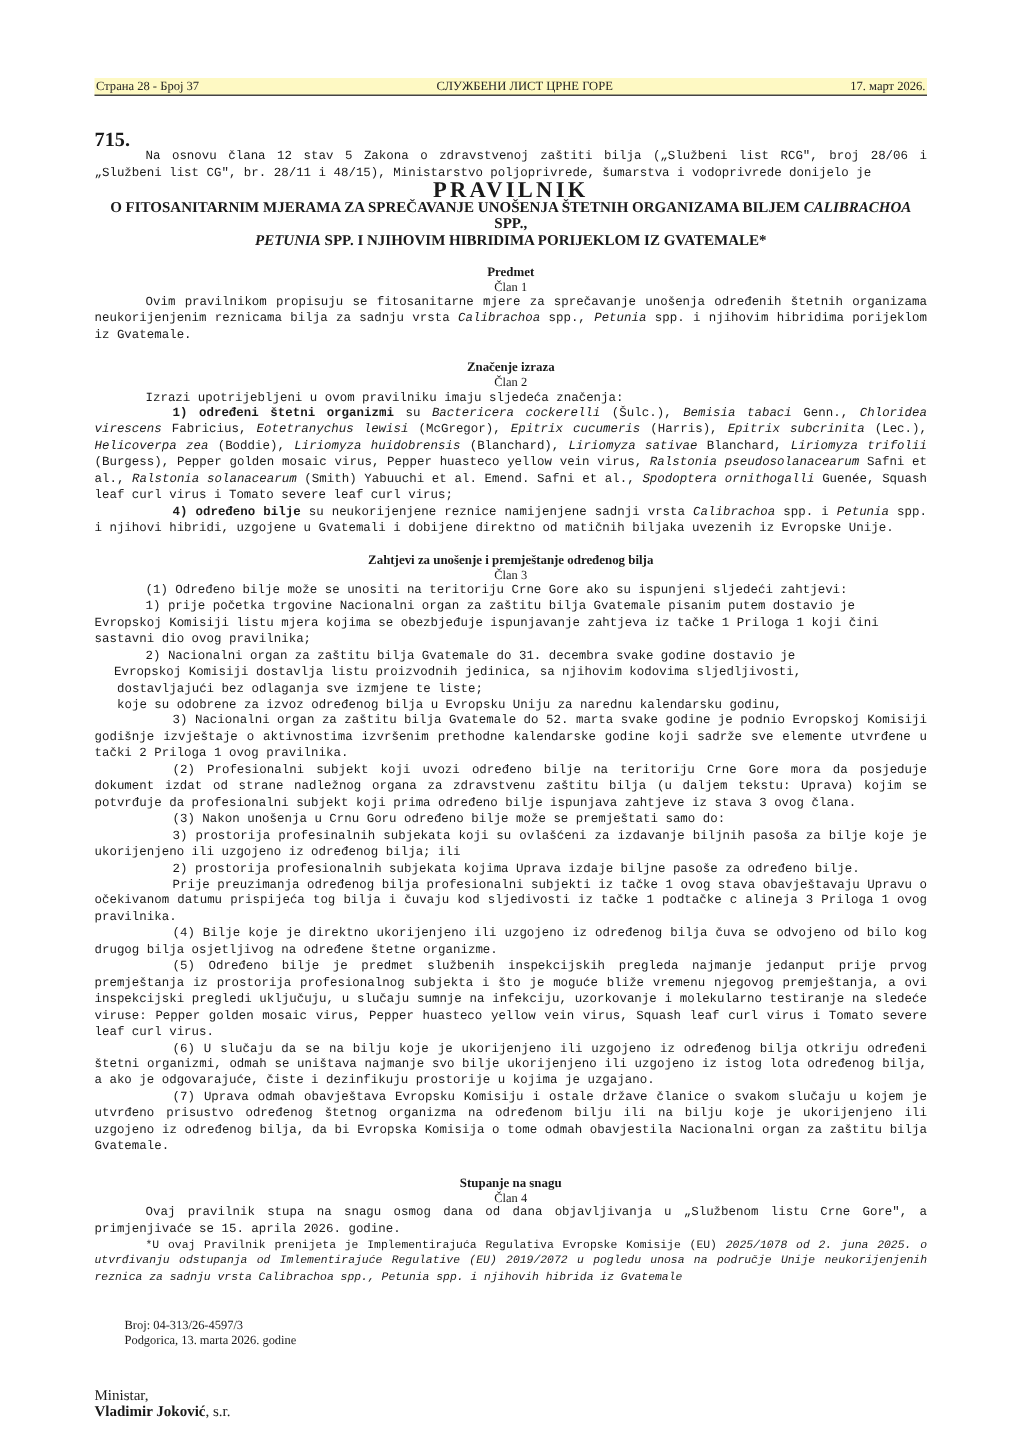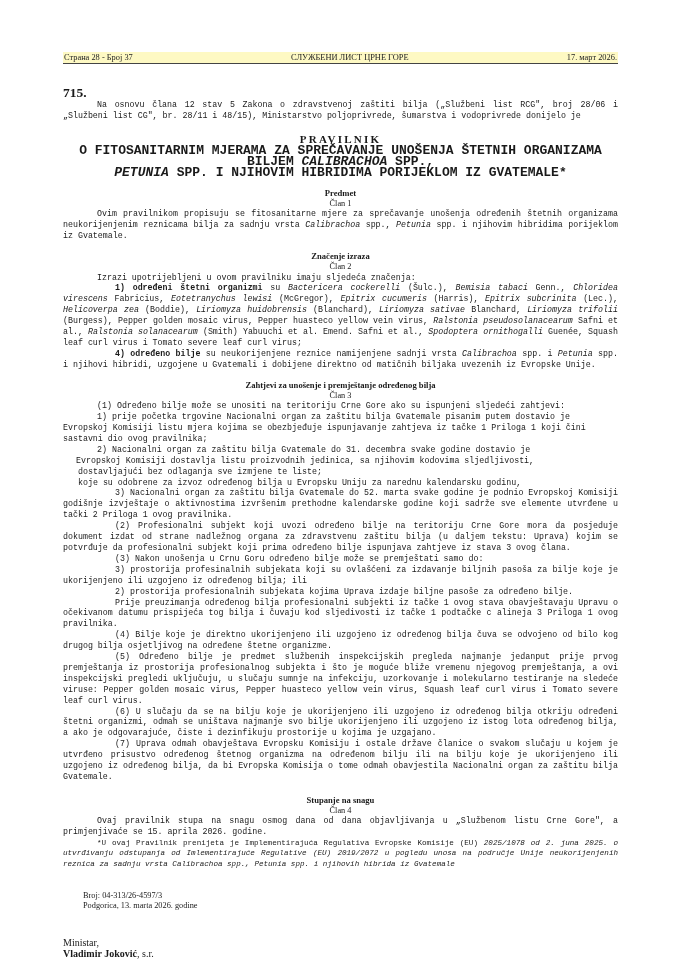--- a/index.html
+++ b/index.html
@@ -8,22 +8,22 @@
   .page { position: absolute; left: 63px; top: 52px; width: 555px; }
   .hdr { height: 11px; background: #fef9c3; border-bottom: 1.5px solid #444;
          display: flex; justify-content: space-between; align-items: center;
          font-size: 8.4px; line-height: 11px; padding: 0 1px; color: #222; }
   .hdr span { white-space: nowrap; }
   .num { font-weight: bold; font-size: 13.5px; margin-top: 22px; line-height: 14px; }
   p { margin: 0; font-size: 8.3px; line-height: 10.9px; text-align: justify; font-family: Liberation Mono, monospace; }
   .ind { text-indent: 34px; }
   .ind2 { text-indent: 52px; }
   .ind3 { padding-left: 13px; }
-  .title1 { font-weight: bold; text-align: center; font-size: 11px; letter-spacing: 2.2px; margin-top: 12px; line-height: 11px; }
-  .title2 { font-weight: bold; text-align: center; font-size: 13px; line-height: 11px; font-family: Liberation Mono, monospace; }
+  .title1 { font-weight: bold; text-align: center; font-size: 15px; letter-spacing: 2.2px; line-height: 11px; }
+  .title2 { font-weight: bold; text-align: center; font-size: 10px; line-height: 11px; }
   .sec { font-weight: bold; text-align: center; font-size: 8.6px; line-height: 11px; margin-top: 9px; }
   .clan { text-align: center; font-size: 8.3px; line-height: 10.5px; }
   i { font-style: italic; }
   b { font-weight: bold; }
   .foot { font-size: 7.6px; line-height: 10.2px; }
   .broj { margin-top: 22px; padding-left: 20px; font-size: 8.3px; line-height: 10.6px; }
   .sign { text-align: left; margin-top: 25px; font-size: 10px; line-height: 11px; }
 </style>
 </head>
 <body>

